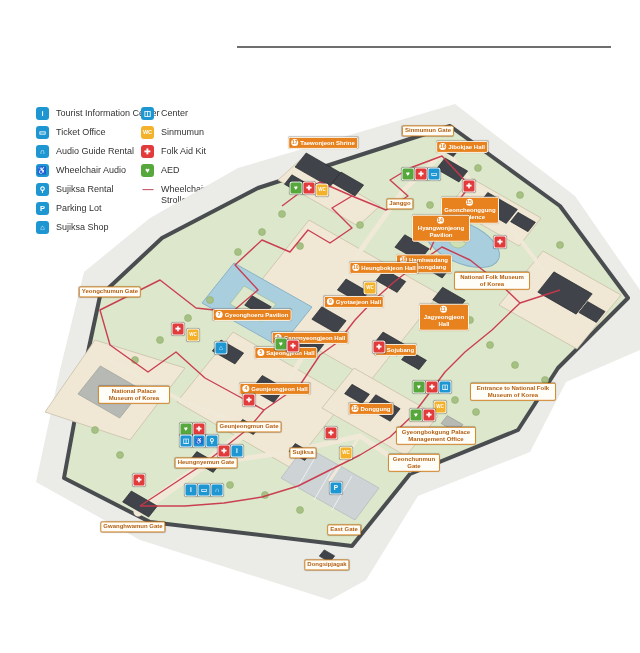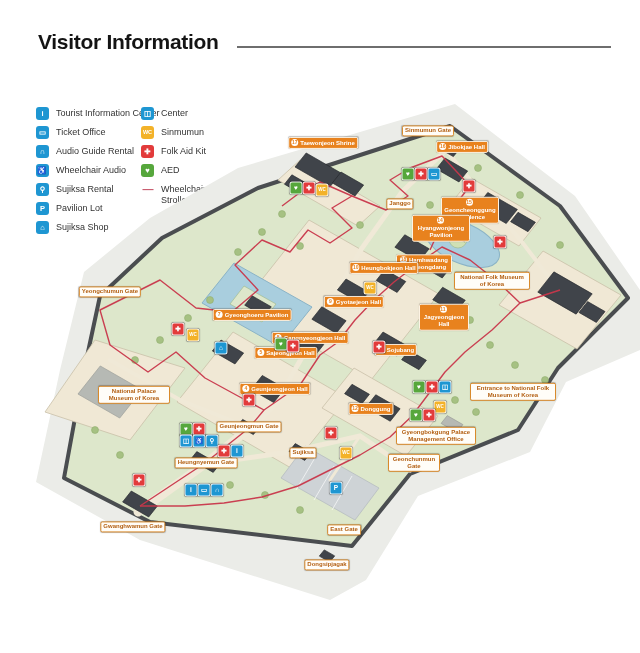--- a/index.html
+++ b/index.html
@@ -36,21 +36,20 @@
   .mic{position:absolute;transform:translate(-50%,-50%);width:11px;height:11px;border-radius:2.5px;color:#fff;
        display:flex;align-items:center;justify-content:center;font-size:6.5px;font-weight:700;line-height:1;
        border:1px solid rgba(255,255,255,.9);box-shadow:0 0 1px rgba(0,0,0,.45);z-index:4;}
   .mic.t-restroom{font-size:4.5px;}
 </style>
 </head>
 <body>
 
 <div id="canvas">
 
-  <h1 class="page-title">Visitor Information</h1>
   <div class="title-rule"></div>
 
   <section>
 
   <div class="legend-row t-info" style="left: 36px; top: 107px; position: absolute;">
       <span class="ic t-info">i</span>
       <span class="ltext">Tourist Information Center</span>
     </div>
       <div class="legend-row t-ticket" style="left: 36px; top: 126px; position: absolute;">
       <span class="ic t-ticket">▭</span>
@@ -63,21 +62,21 @@
       <div class="legend-row t-wheelchair" style="left: 36px; top: 164px; position: absolute;">
       <span class="ic t-wheelchair">♿</span>
       <span class="ltext">Wheelchair Audio</span>
     </div>
       <div class="legend-row t-stroller" style="left: 36px; top: 183px; position: absolute;">
       <span class="ic t-stroller">⚲</span>
       <span class="ltext">Sujiksa Rental</span>
     </div>
       <div class="legend-row t-parking" style="left: 36px; top: 202px; position: absolute;">
       <span class="ic t-parking">P</span>
-      <span class="ltext">Pavilion Lot</span>
+      <span class="ltext">Parking Lot</span>
     </div>
       <div class="legend-row t-souvenir" style="left: 36px; top: 221px; position: absolute;">
       <span class="ic t-souvenir">⌂</span>
       <span class="ltext">Sujiksa Shop</span>
     </div>
       <div class="legend-row t-locker" style="left: 141px; top: 107px; position: absolute;">
       <span class="ic t-locker">◫</span>
       <span class="ltext">Center</span>
     </div>
       <div class="legend-row t-restroom" style="left: 141px; top: 126px; position: absolute;">

